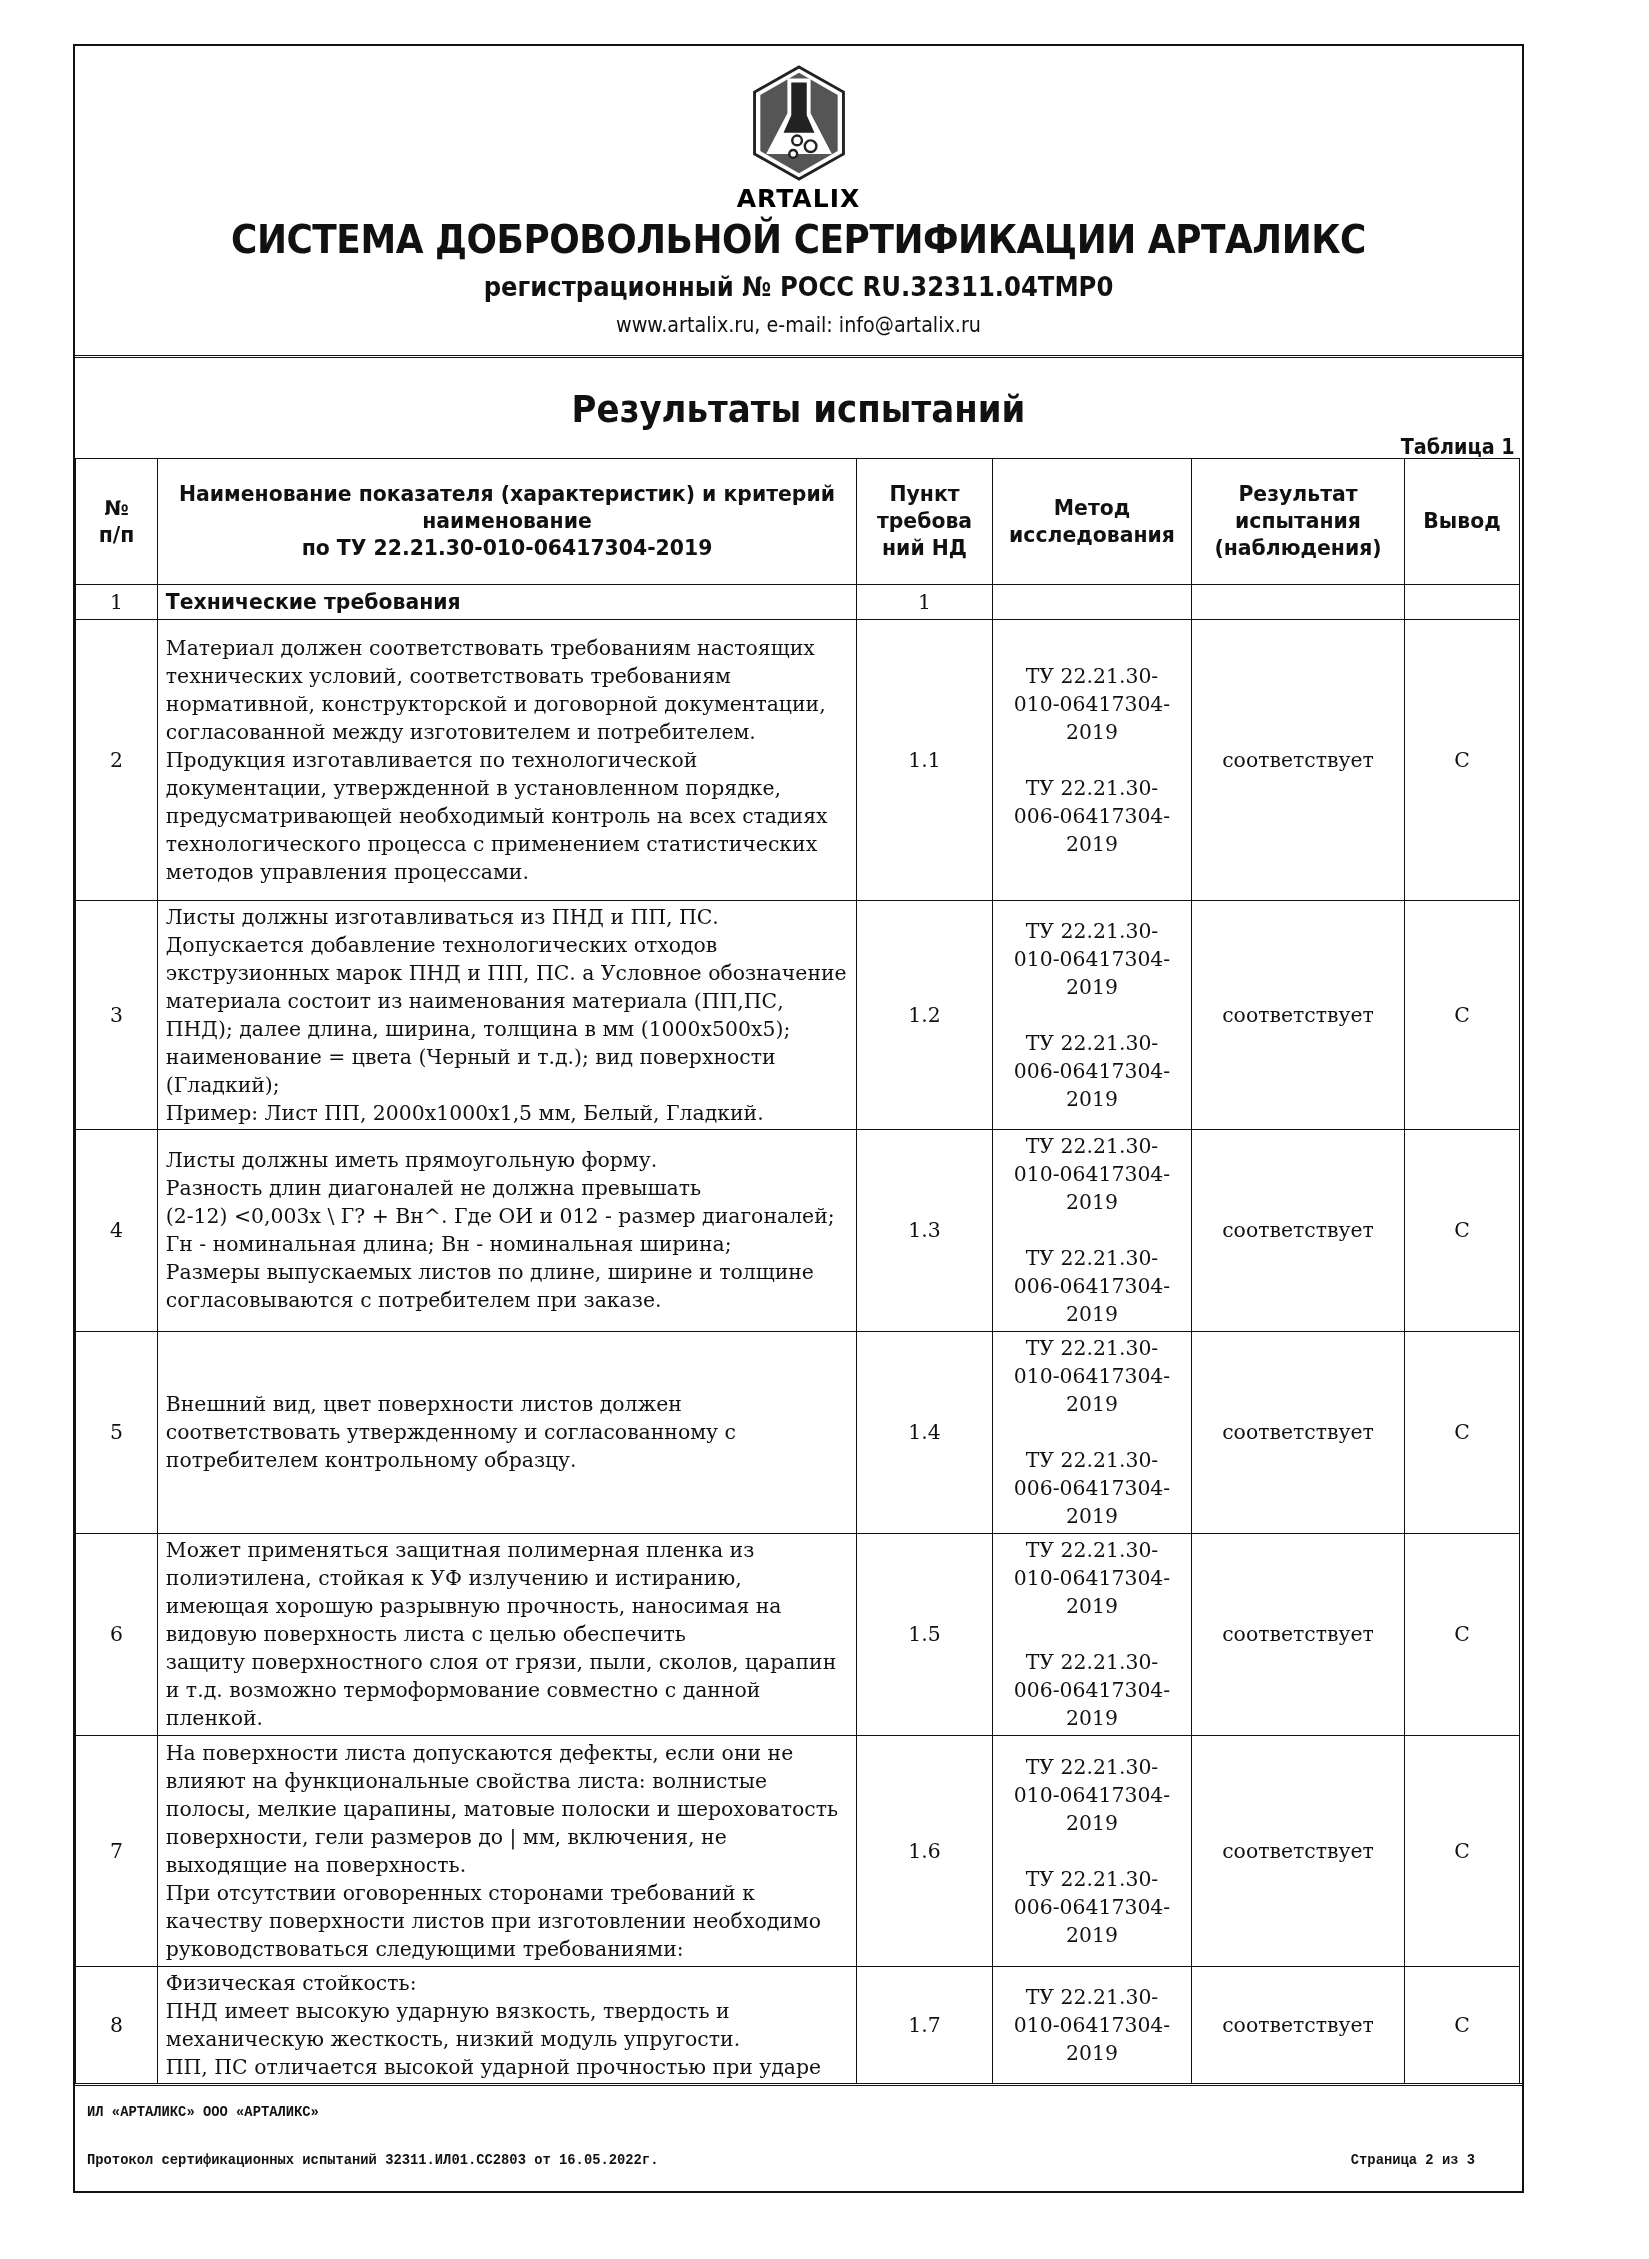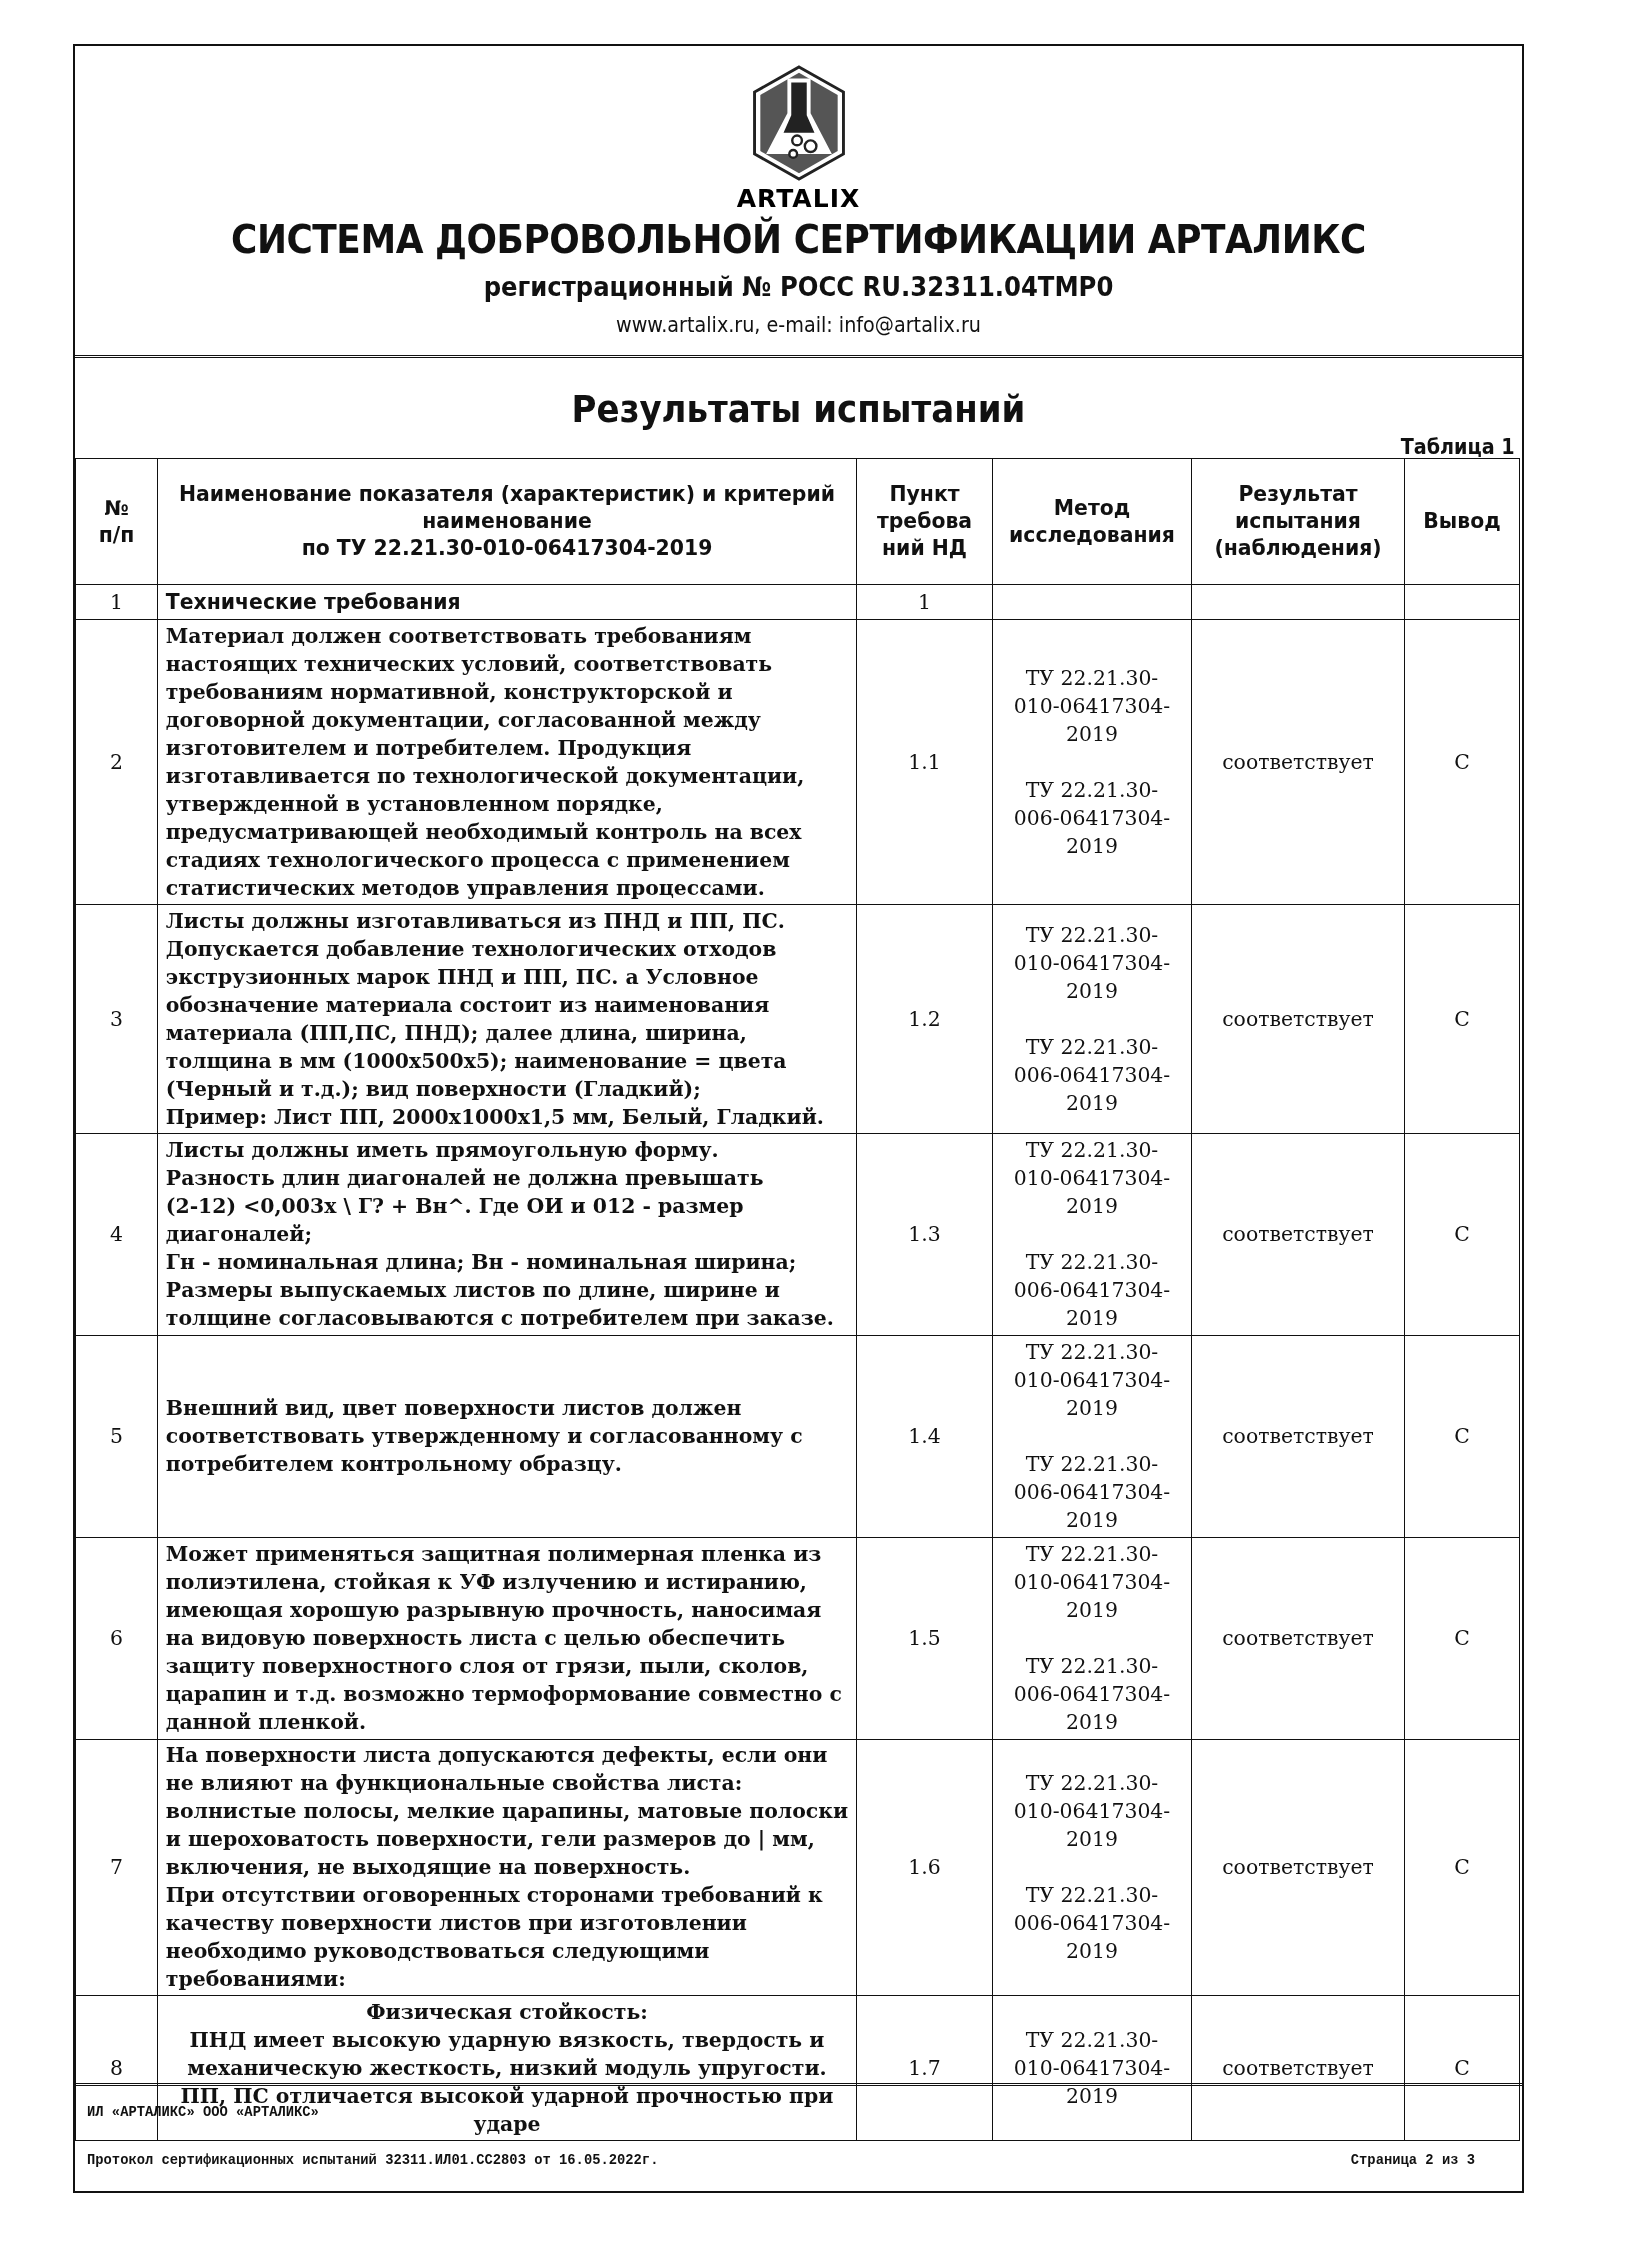--- a/index.html
+++ b/index.html
@@ -23,21 +23,21 @@
                    font-family: "DejaVu Sans", sans-serif; transform: scaleX(0.92); }
   .table-caption { position: absolute; right: 7.8px; top: 388px; font-size: 21.3px; font-weight: bold;
                    font-family: "DejaVu Sans", sans-serif; transform: scaleX(0.9); transform-origin: right; }
   table.res { position: absolute; left: 0; top: 412px; width: 1445px; border-collapse: collapse;
               table-layout: fixed; font-size: 20.4px; }
   table.res th, table.res td { border: 1.9px solid #111; vertical-align: middle; padding: 1.9px 7.8px; line-height: 28px; }
   table.res th { font-weight: bold; text-align: center; font-family: "DejaVu Sans", sans-serif; font-size: 20.4px; line-height: 27px; }
   th.vyvod { vertical-align: top; padding-top: 0; }
   td.num, td.pt, td.res-cell, td.out { text-align: center; }
   td.meth { text-align: center; padding: 0 5.8px; }
-  td.name { text-align: left; font-weight: bold; }
+  td.name { text-align: left; }
   td.name.bold { font-weight: bold; font-family: "DejaVu Sans", sans-serif; }
   .meth-line { display: block; }
   .meth-gap { display: block; height: 28px; }
   .footer { position: absolute; left: 0; right: 0; bottom: 0; height: 105px; border-top: 3.9px double #111;
             font-family: Liberation Mono, monospace; font-weight: bold; font-size: 15px; }
   .footer .lab { position: absolute; left: 11.6px; top: 17.5px; transform: scaleX(0.92); transform-origin: left; }
   .footer .proto { position: absolute; left: 11.6px; top: 66px; transform: scaleX(0.92); transform-origin: left; }
   .footer .page { position: absolute; right: 47px; top: 66px; transform: scaleX(0.92); transform-origin: right; }
 </style>
 </head>
@@ -210,21 +210,21 @@
             <span class="meth-gap"></span>
             <span class="meth-line">ТУ 22.21.30-</span>
             <span class="meth-line">006-06417304-</span>
             <span class="meth-line">2019</span>
           </td>
           <td class="res-cell">соответствует</td>
           <td class="out">С</td>
         </tr>
         <tr style="height: 116px;">
           <td class="num">8</td>
-          <td class="name" style="white-space: pre-line; text-align: center;">Физическая стойкость:
+          <td class="name" style="white-space: pre-line;">Физическая стойкость:
 ПНД имеет высокую ударную вязкость, твердость и механическую жесткость, низкий модуль упругости.
 ПП, ПС отличается высокой ударной прочностью при ударе</td>
           <td class="pt">1.7</td>
           <td class="meth">
             <span class="meth-line">ТУ 22.21.30-</span>
             <span class="meth-line">010-06417304-</span>
             <span class="meth-line">2019</span>
           </td>
           <td class="res-cell">соответствует</td>
           <td class="out">С</td>

